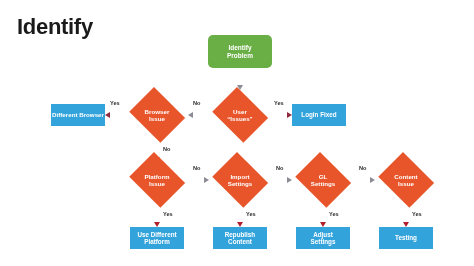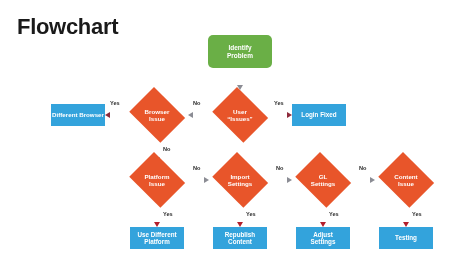--- a/index.html
+++ b/index.html
@@ -119,21 +119,21 @@
     font-weight: bold;
     color: #2b2b2b;
     white-space: nowrap;
   }
 </style>
 </head>
 <body>
 
 <div id="slide">
 
-  <div id="title">Flowchart</div>
+  <div id="title">Identify</div>
 
   <div class="node start" style="left:208px; top:35px; width:64px; height:33px;">
     <span class="lbl">Identify
 Problem</span>
   </div>
 
   <div class="arrow down gray" style="left:236px; top:68px; width:8px; height:22px;">
     <span class="shaft"></span>
       <span class="head"></span>
   </div>

